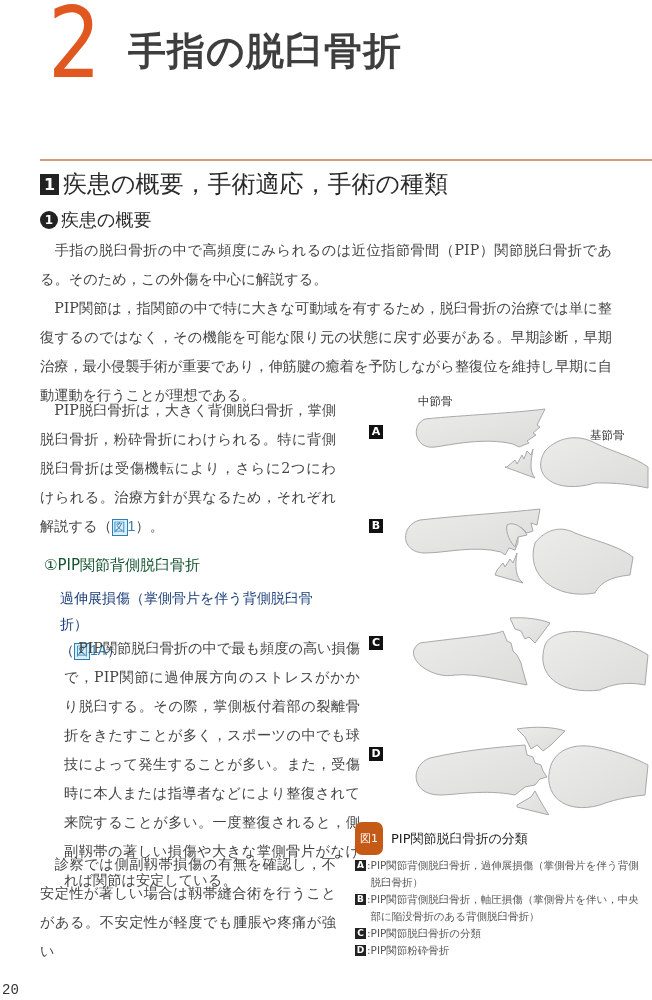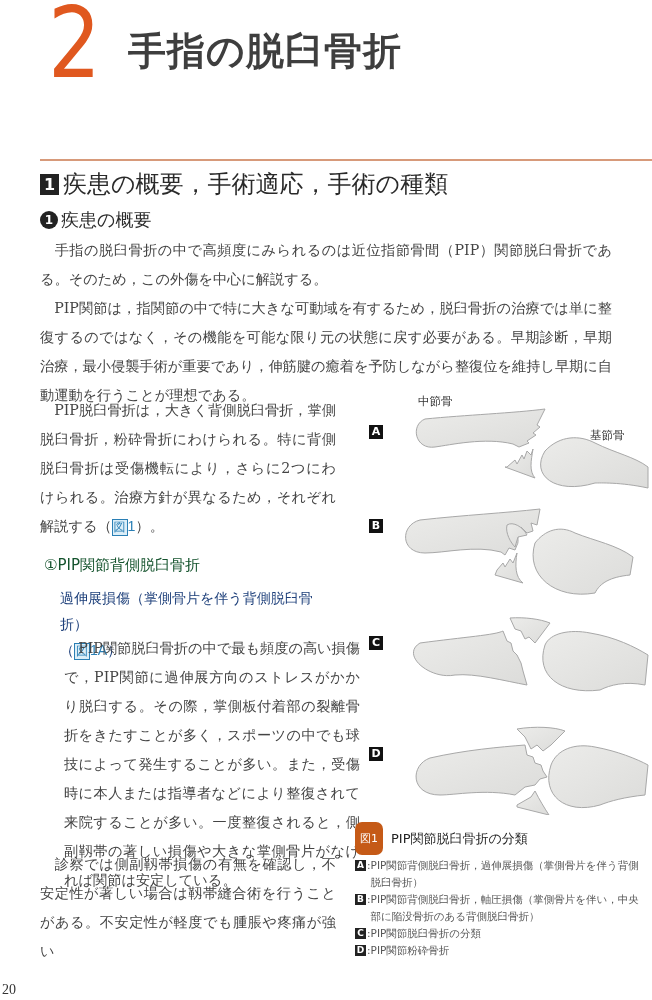--- a/index.html
+++ b/index.html
@@ -30,21 +30,21 @@
   .fig-label { position: absolute; width: 14px; height: 14px; background: #111; color: #fff; font-family: "DejaVu Sans", sans-serif;
                font-size: 11px; font-weight: bold; text-align: center; line-height: 14px; }
   .bone-lbl { position: absolute; font-family: Liberation Sans, sans-serif; font-size: 11.5px; color: #333; }
   .fig-svg { position: absolute; left: 355px; top: 385px; }
   .caption { position: absolute; left: 355px; top: 822px; width: 292px; font-family: "DejaVu Sans", "Liberation Sans", sans-serif; color: #555; font-size: 10.5px; line-height: 17px; }
   .cap-title { display: flex; align-items: center; font-size: 13px; color: #222; margin-bottom: 2px; }
   .cap-badge { display: inline-block; background: #c55a17; color: #fff; font-size: 11px; padding: 9px 5px; border-radius: 7px; margin-right: 8px; line-height: 15px; }
   .cap-item { display: flex; }
   .cap-key { display: inline-block; width: 11px; height: 11px; background: #222; color: #fff; font-size: 9px; font-weight: bold; text-align: center; line-height: 11px; margin-top: 3px; margin-right: 1px; flex-shrink: 0; }
   .cap-colon { flex-shrink: 0; }
-  .page-num { position: absolute; left: 2px; top: 982px; font-family: Liberation Serif, serif; font-size: 14px; color: #333; }
+  .page-num { position: absolute; left: 2px; top: 982px; font-family: Liberation Mono, monospace; font-size: 14px; color: #333; }
 </style>
 </head>
 <body>
 
 <div class="chap-num">2</div>
 <div class="chap-title">手指の脱臼骨折</div>
 <div class="rule"></div>
 
 <div class="sec-title">
   <span class="sec-badge">1</span>

